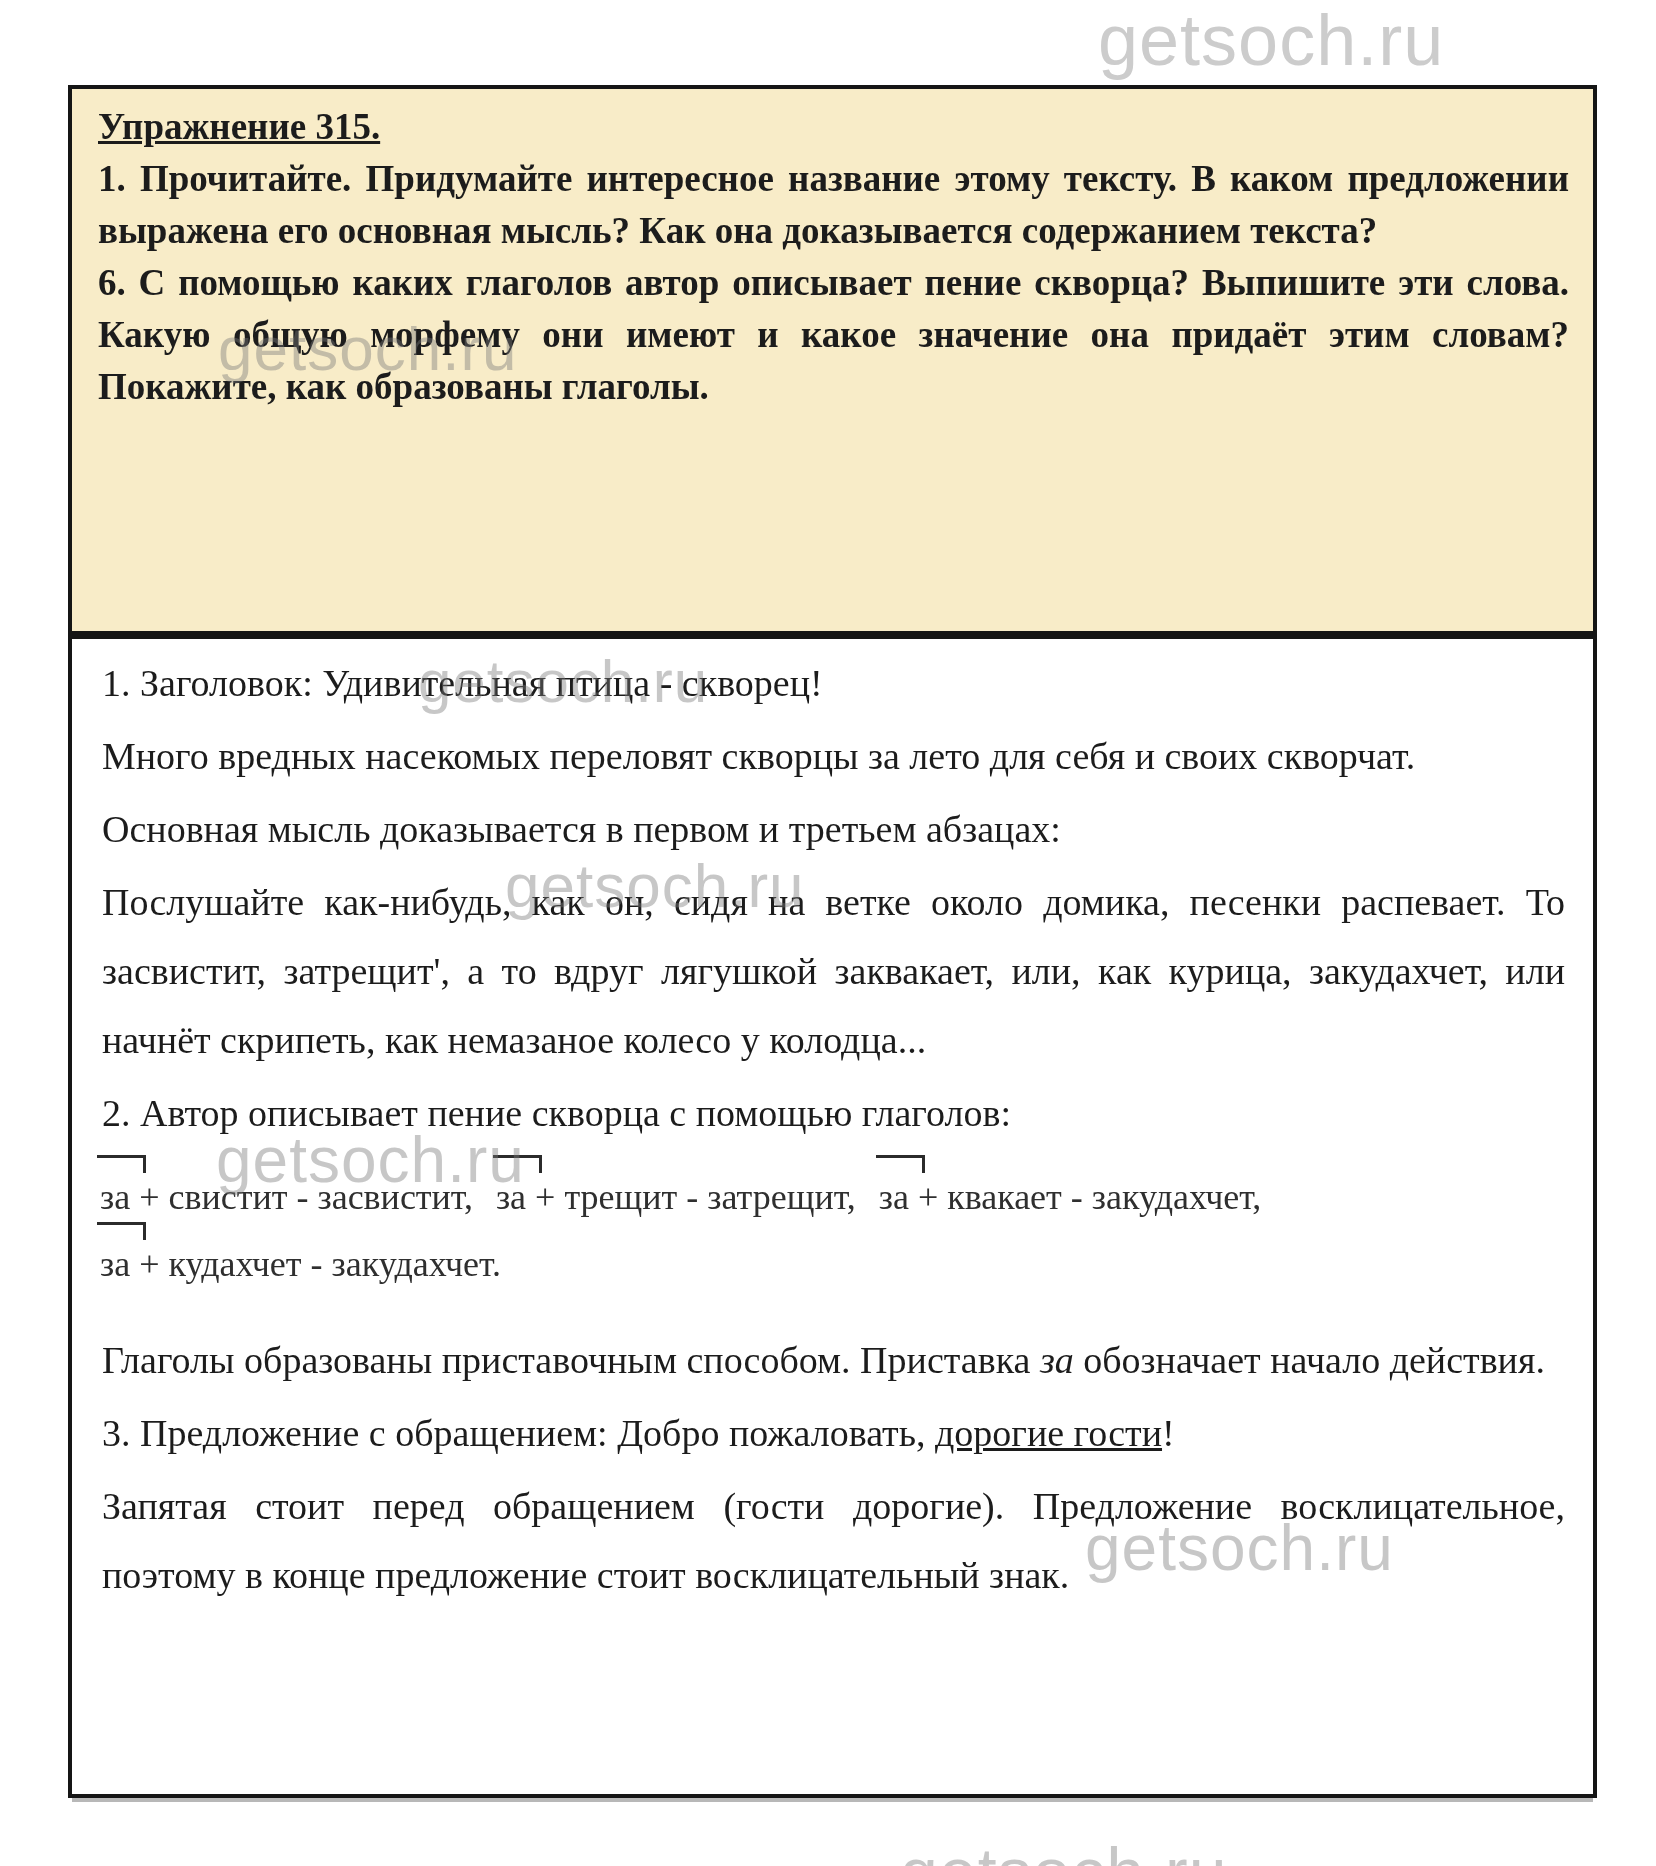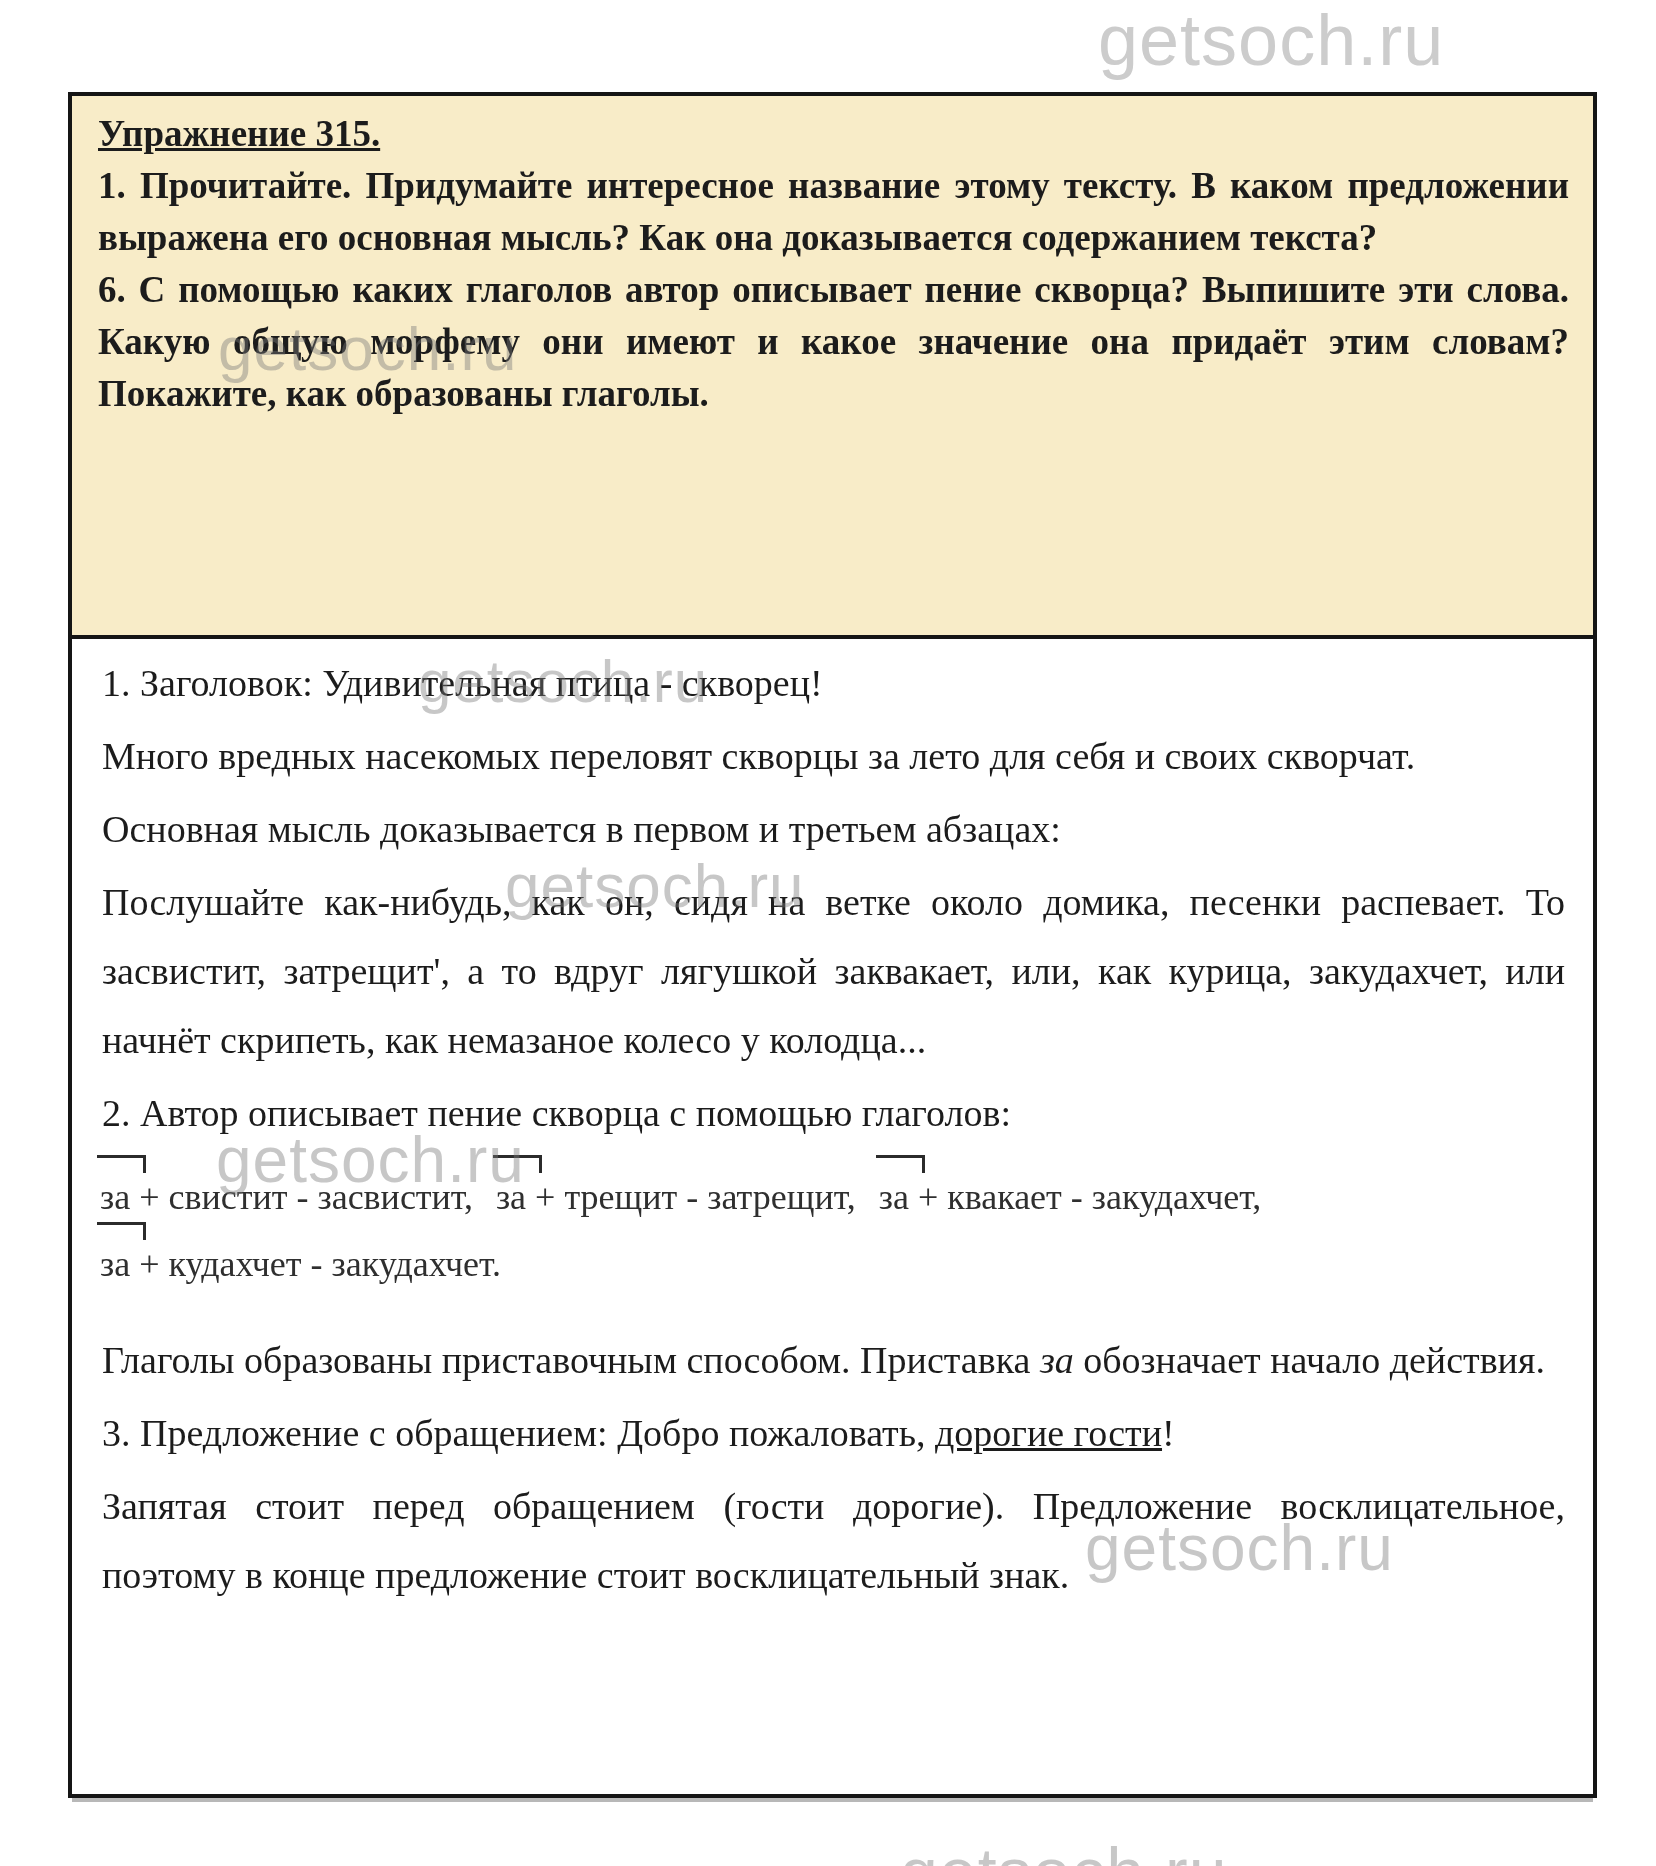--- a/index.html
+++ b/index.html
@@ -31,21 +31,21 @@
   .wm-bottom   {left:900px;  top:1838px; font-size:68px;}
   
   .panel{
     position:absolute;
     left:68px;
     width:1529px;
     box-sizing:border-box;
     border:4px solid #151515;
   }
   .panel-instructions{
-    top:92px;
+    top:85px;
     height:550px;
     background:#f8ecc8;
     padding:12px 24px 0 26px;
     font-weight:bold;
     font-size:37px;
     line-height:52px;
   }
   .panel-instructions p{
     margin:0;
     text-align:justify;

